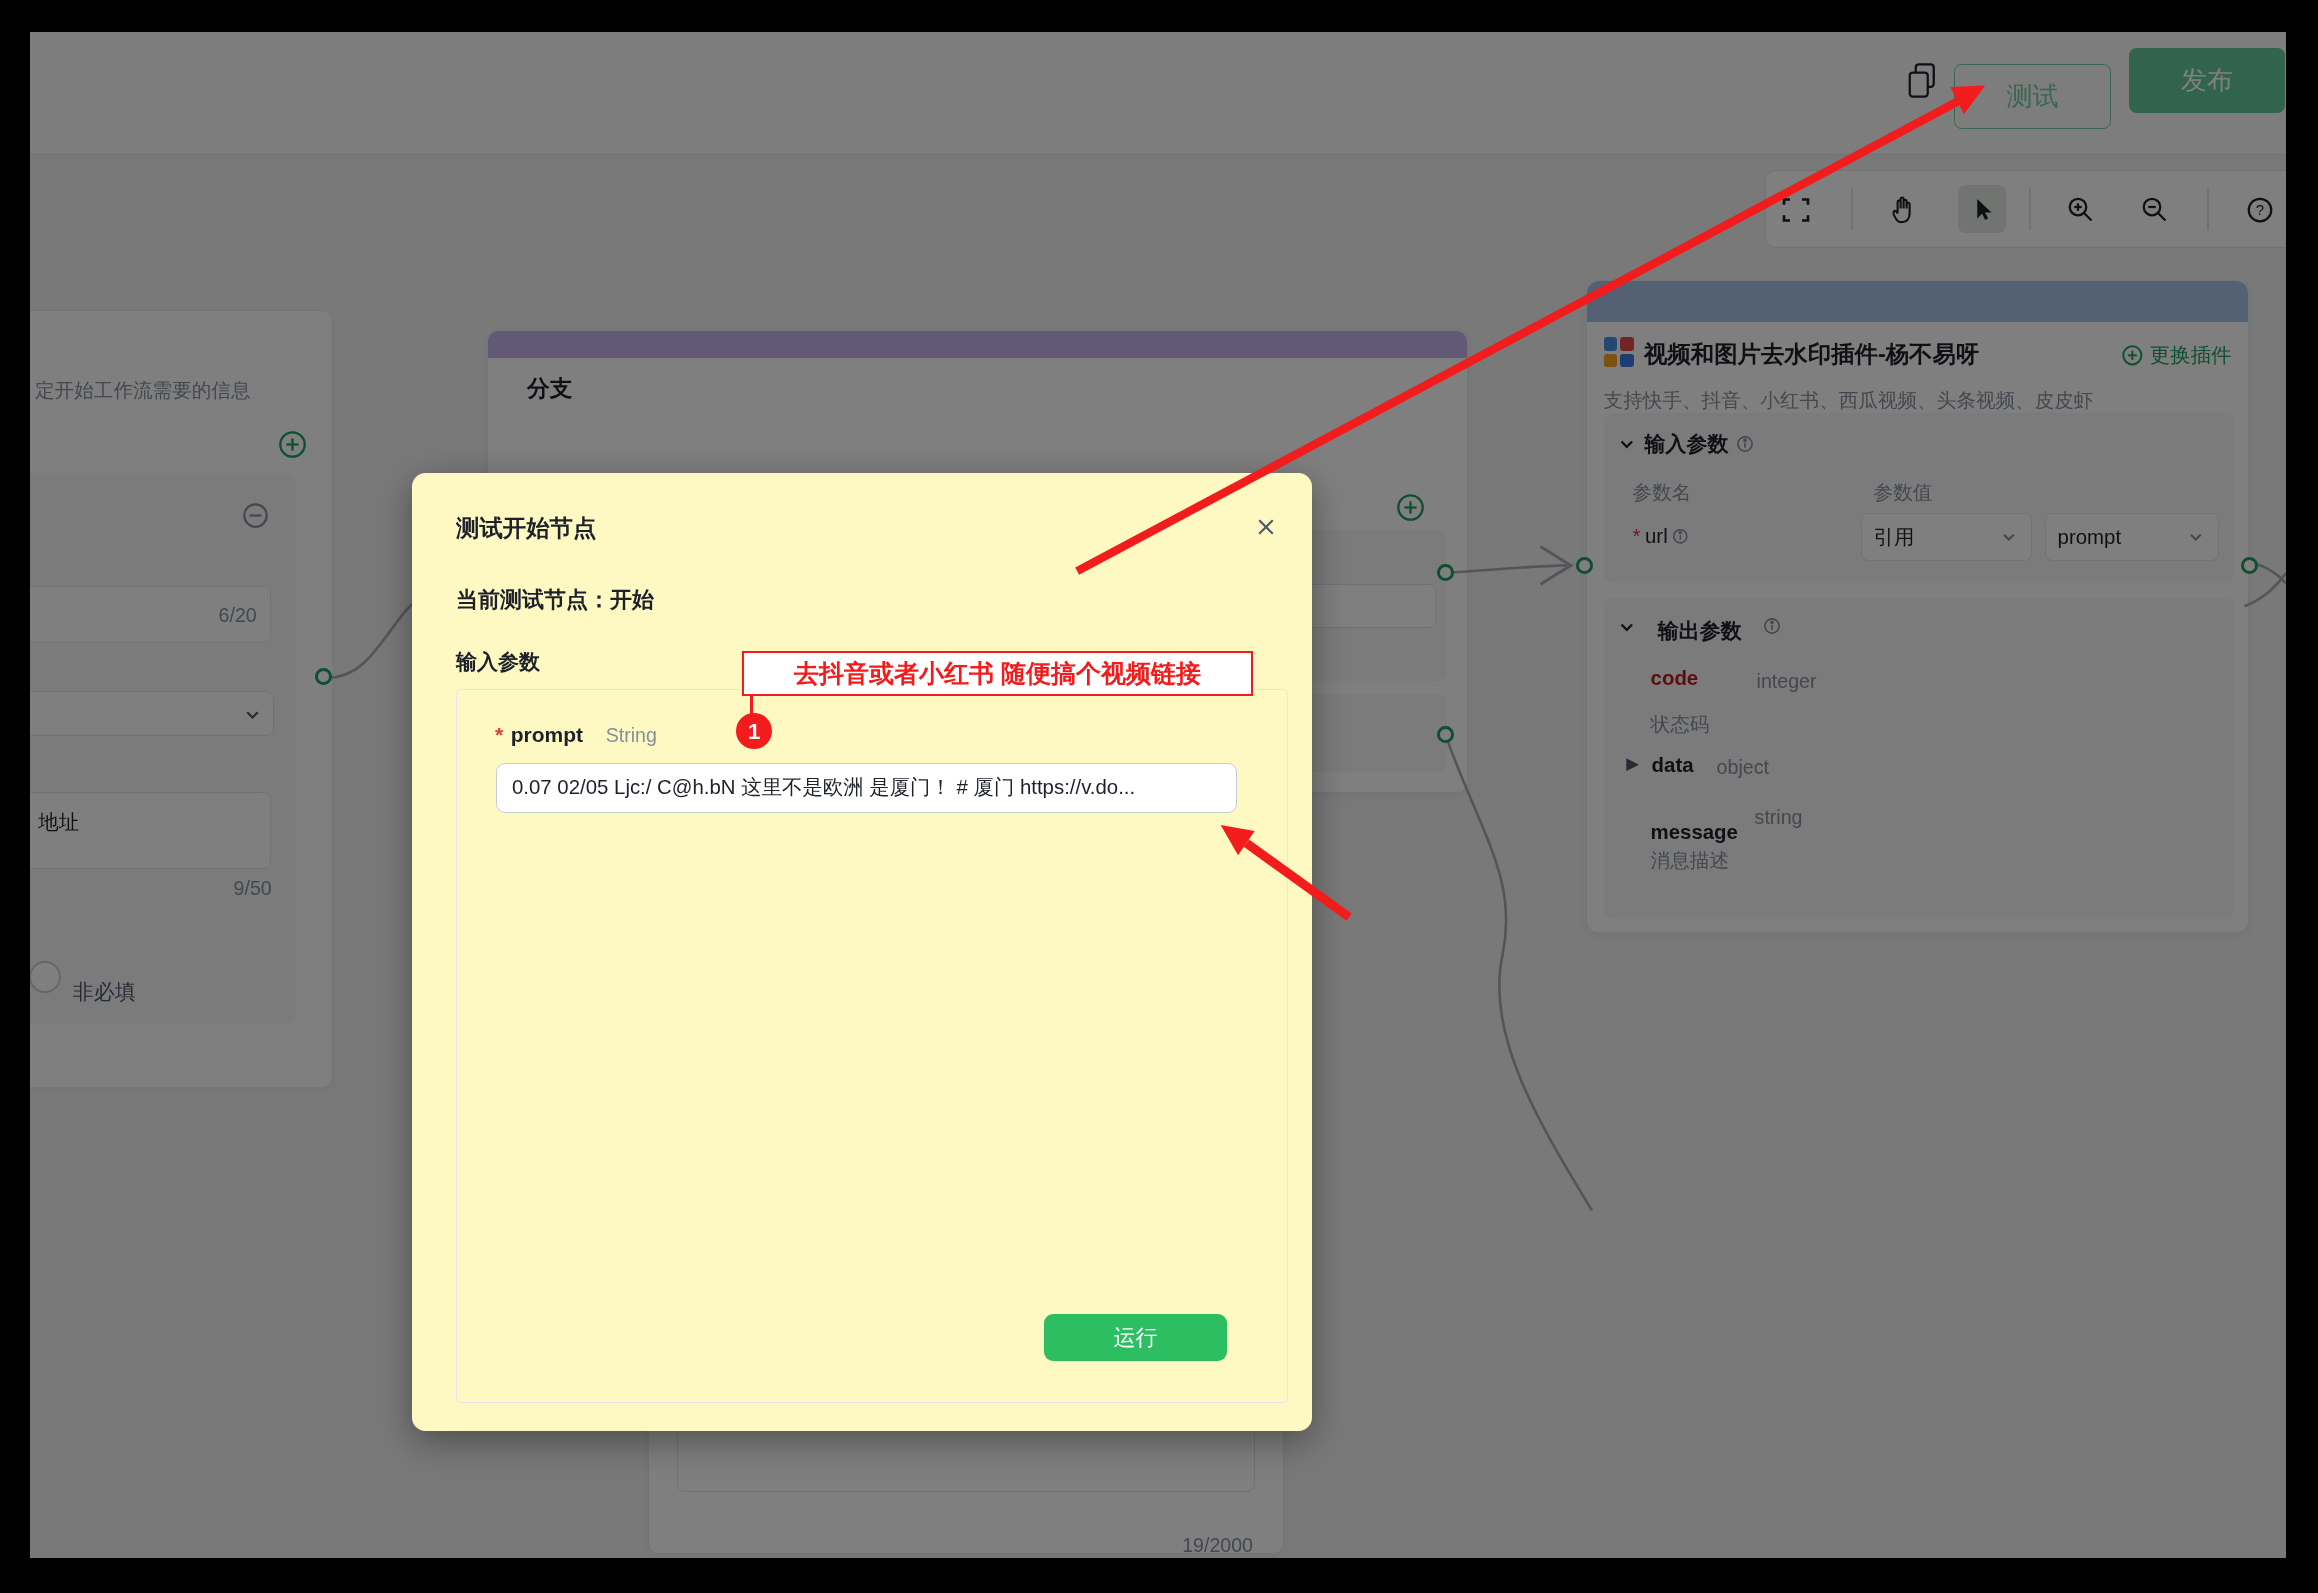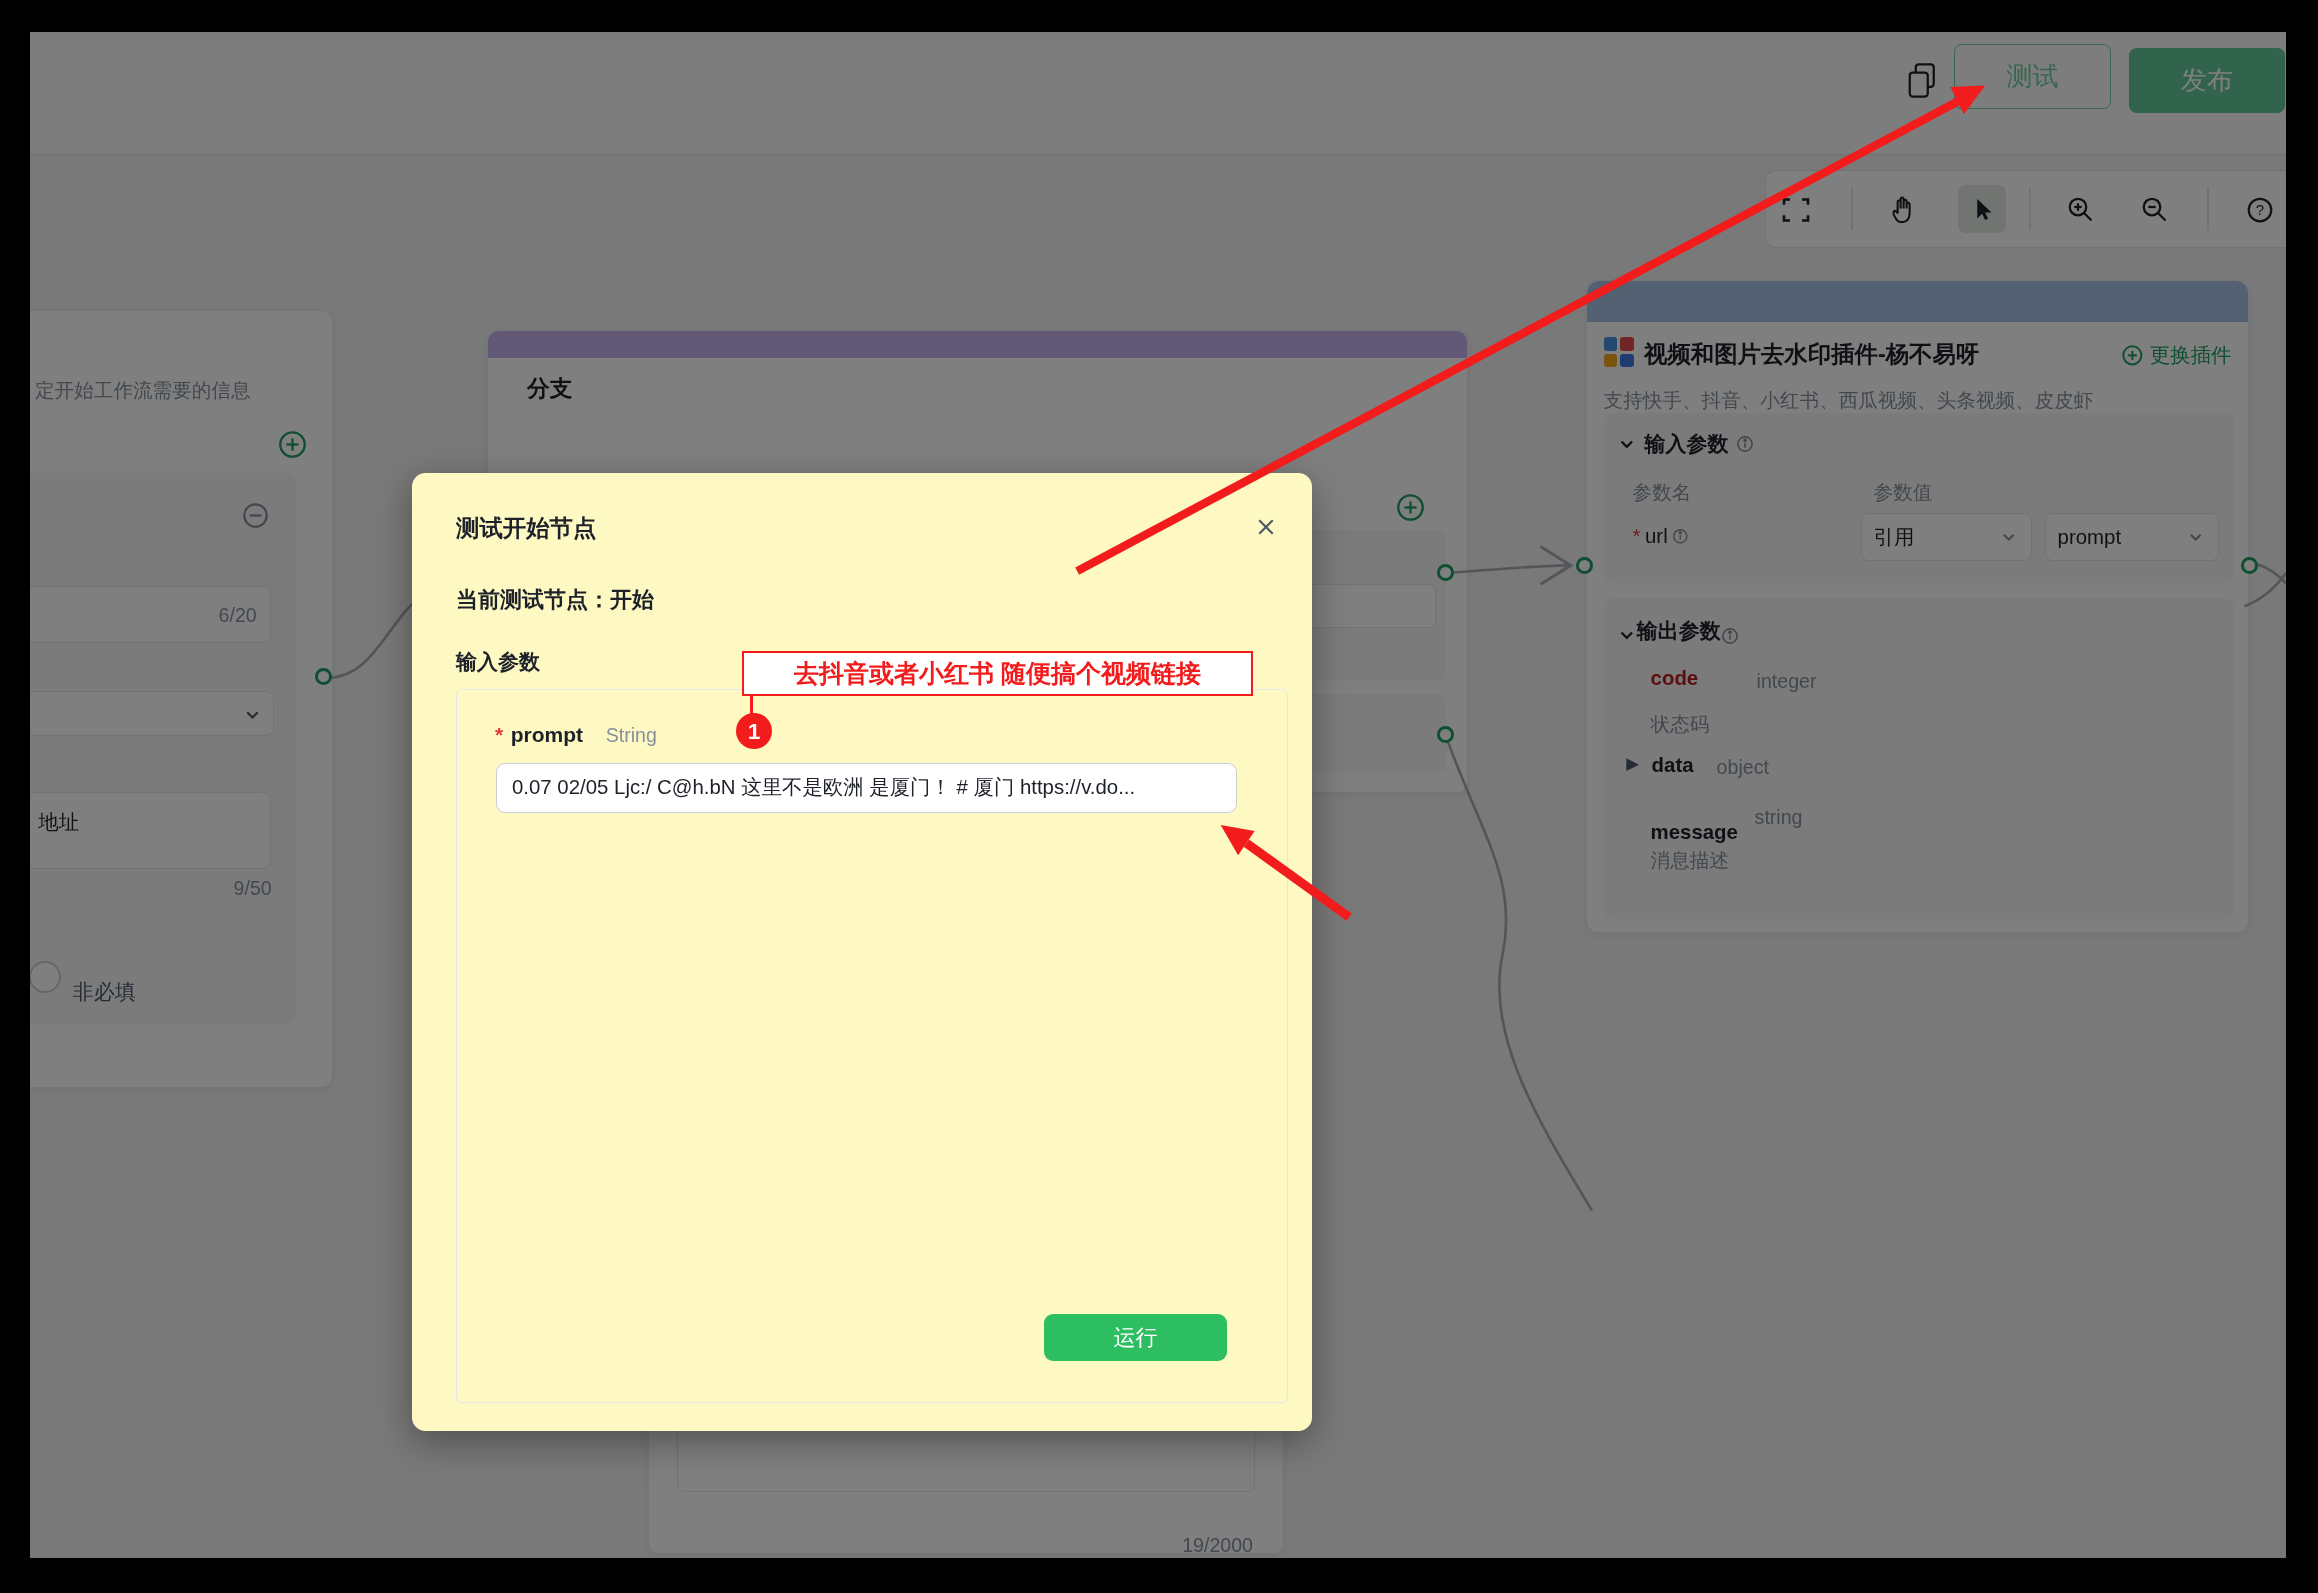--- a/index.html
+++ b/index.html
@@ -6,21 +6,21 @@
   html,body { width:2319px; height:1594px; background:#000; overflow:hidden;
     font-family:"Liberation Sans","DejaVu Sans",sans-serif; }
   .abs { position:absolute; }
 
   
   .app { position:absolute; left:30px; top:32px; width:2256px; height:1526px;
          background:#F2F3F5; overflow:hidden; }
 
   .header { position:absolute; left:0; top:0; width:100%; height:123px;
             background:#FBFBFC; border-bottom:1.5px solid #E2E4E8; }
-  .btn-test { position:absolute; left:1924px; top:12px; width:157px; height:65px;
+  .btn-test { position:absolute; left:1924px; top:32px; width:157px; height:65px;
       border:1.5px solid #6FCDA2; border-radius:7.6px; color:#6FCDA2; font-size:26px;
       display:flex; align-items:center; justify-content:center; background:transparent; }
   .btn-publish { position:absolute; left:2099px; top:16px; width:156px; height:65px;
       background:#63C79B; border-radius:7.6px; color:#FFFFFF; font-size:26px;
       display:flex; align-items:center; justify-content:center; }
 
   .float-toolbar { position:absolute; left:1735px; top:138px; width:521px; height:78px;
       background:#FFFFFF; border:1.5px solid #E2E4E8; border-right:none;
       border-radius:10.6px 0 0 10.6px; }
   .tb-icon { position:absolute; width:33px; height:33px; top:22px;
@@ -254,21 +254,21 @@
       </div>
       <div class="select-box" style="left:441px; top:100px; width:174px; height:48px;">
         <span class="dark27">prompt</span>
         <svg width="19.6" height="19.6" viewBox="0 0 28 28" fill="none" stroke="#86909C" stroke-width="3">
             <polyline points="7,11 14,18 21,11"></polyline>
           </svg>
       </div>
     </div>
 
     <div class="subcard" style="left:16.6px; top:317px; width:630px; height:321px;">
-      <div class="abs" style="left:13.6px; top:19px; display:flex; align-items:flex-end; gap:0;">
+      <div class="abs" style="left:13.6px; top:19px; display:flex; align-items:flex-start; gap:21px;">
         <svg width="19.6" height="19.6" viewBox="0 0 26 26" fill="none" stroke="#1D2129" stroke-width="3">
             <polyline points="6,10 13,17 20,10"></polyline>
           </svg>
         <span class="bold28">输出参数</span>
         <svg width="18" height="18" viewBox="0 0 24 24" fill="none" stroke="#86909C" stroke-width="2.2">
             <circle cx="12" cy="12" r="9.5"></circle>
             <line x1="12" y1="10.5" x2="12" y2="17"></line>
             <circle cx="12" cy="7" r="1.4" fill="#86909C"></circle>
           </svg>
       </div>

